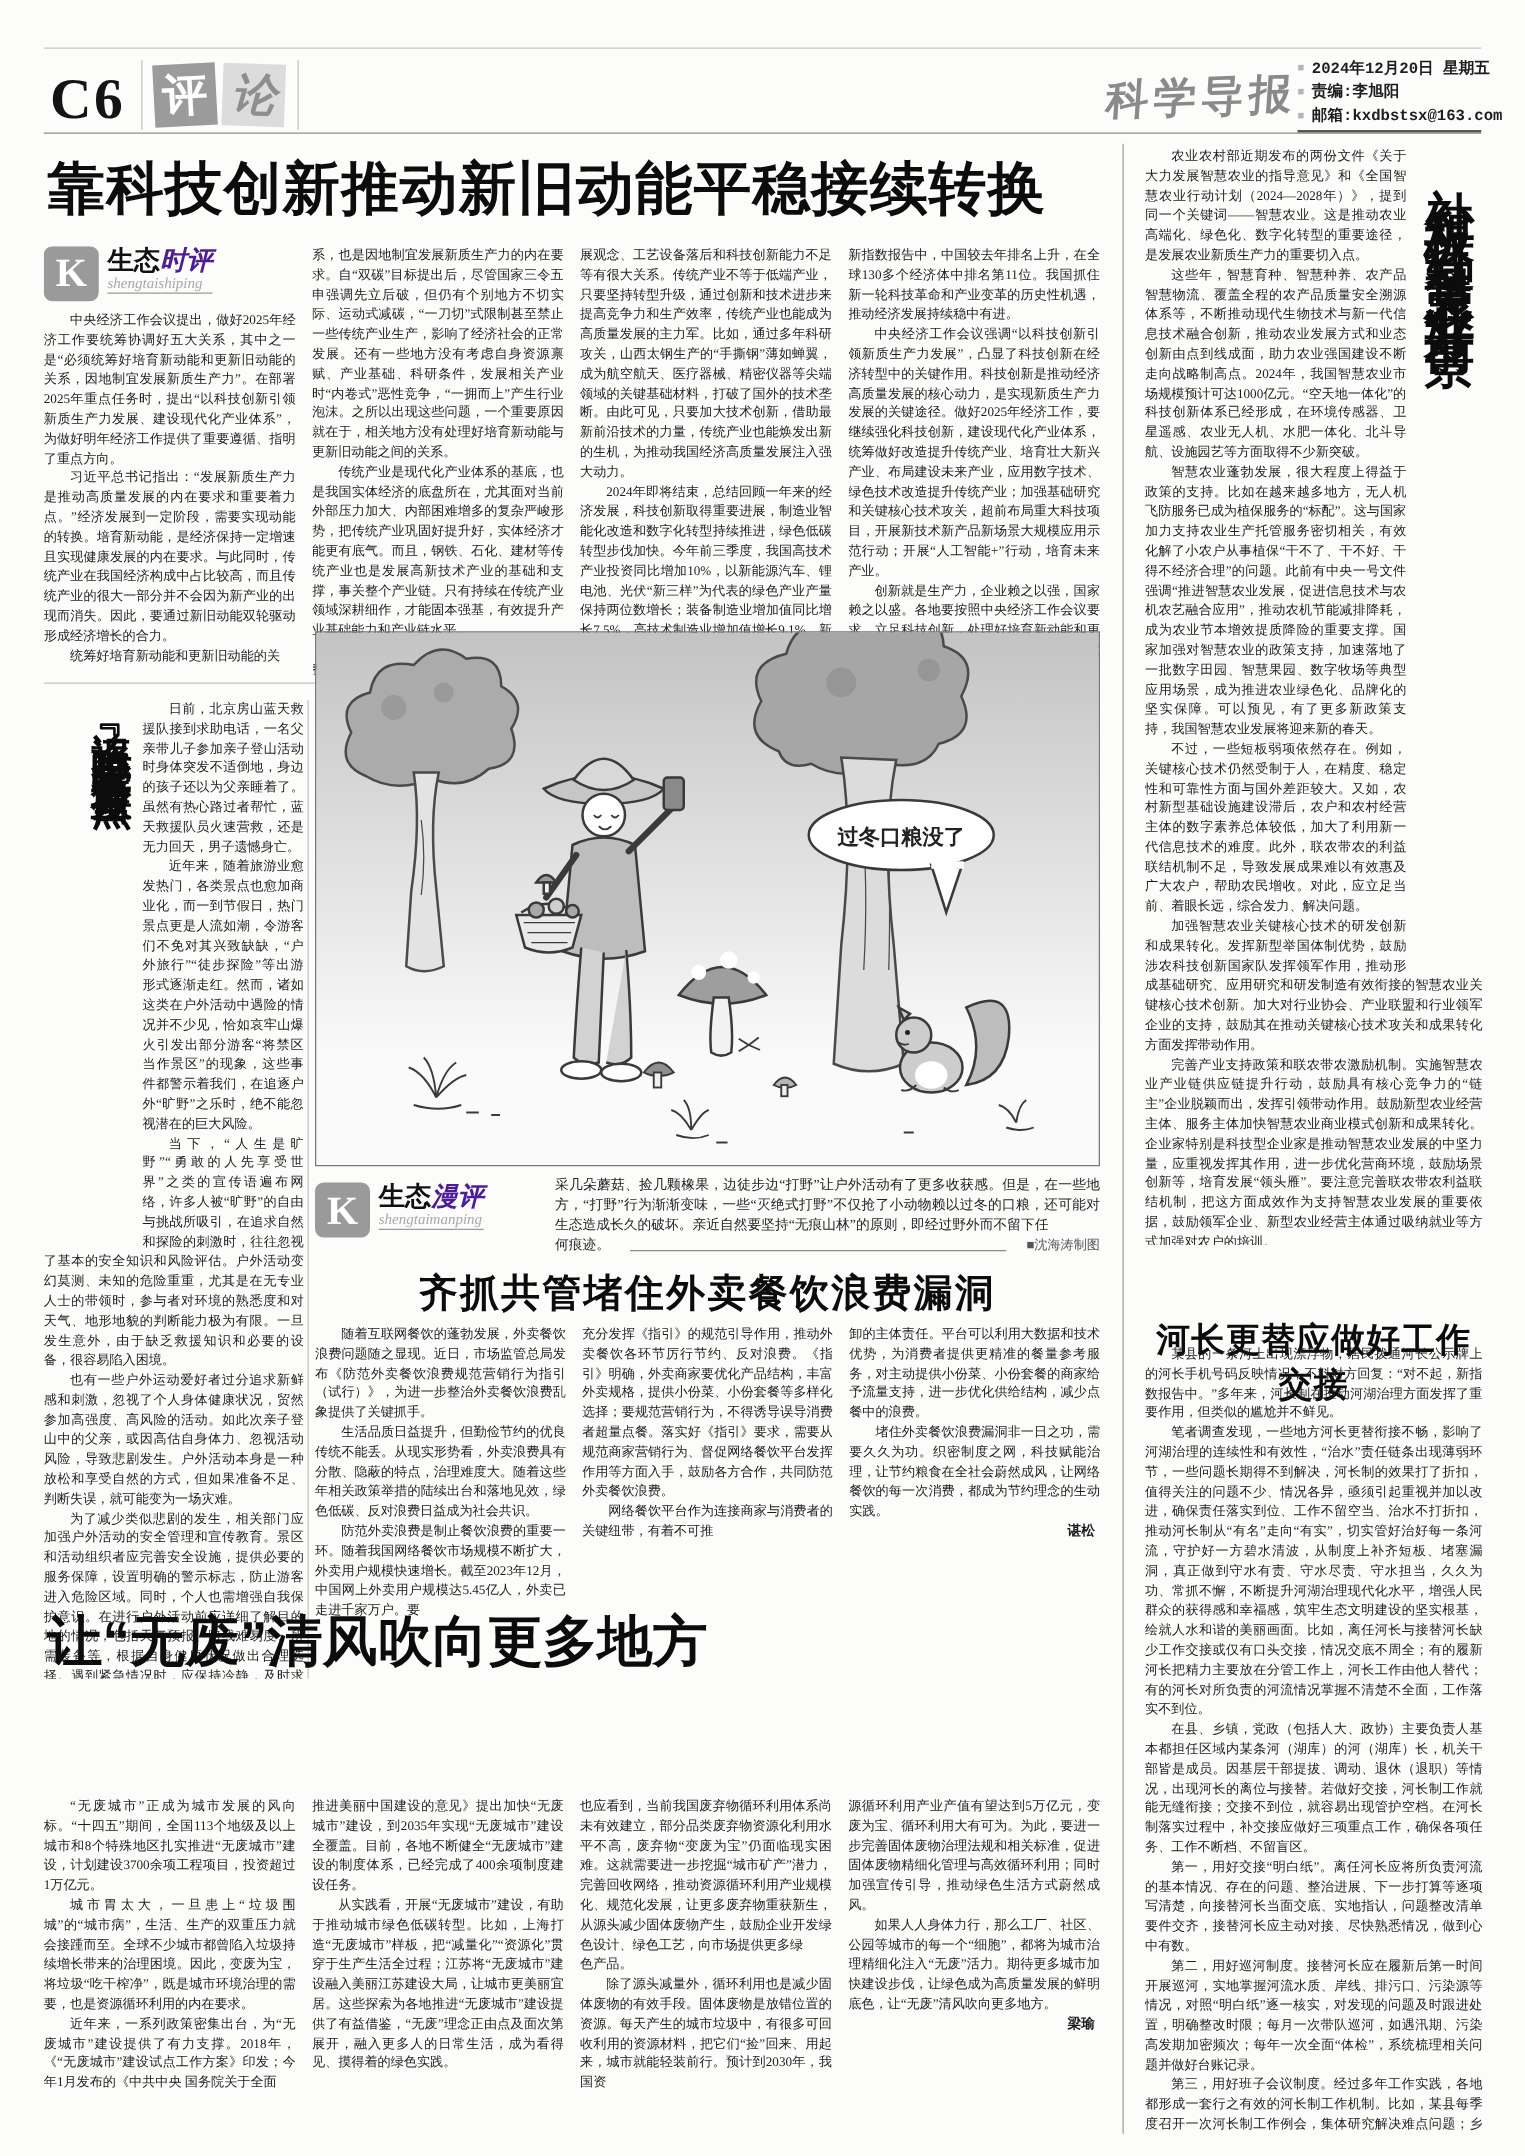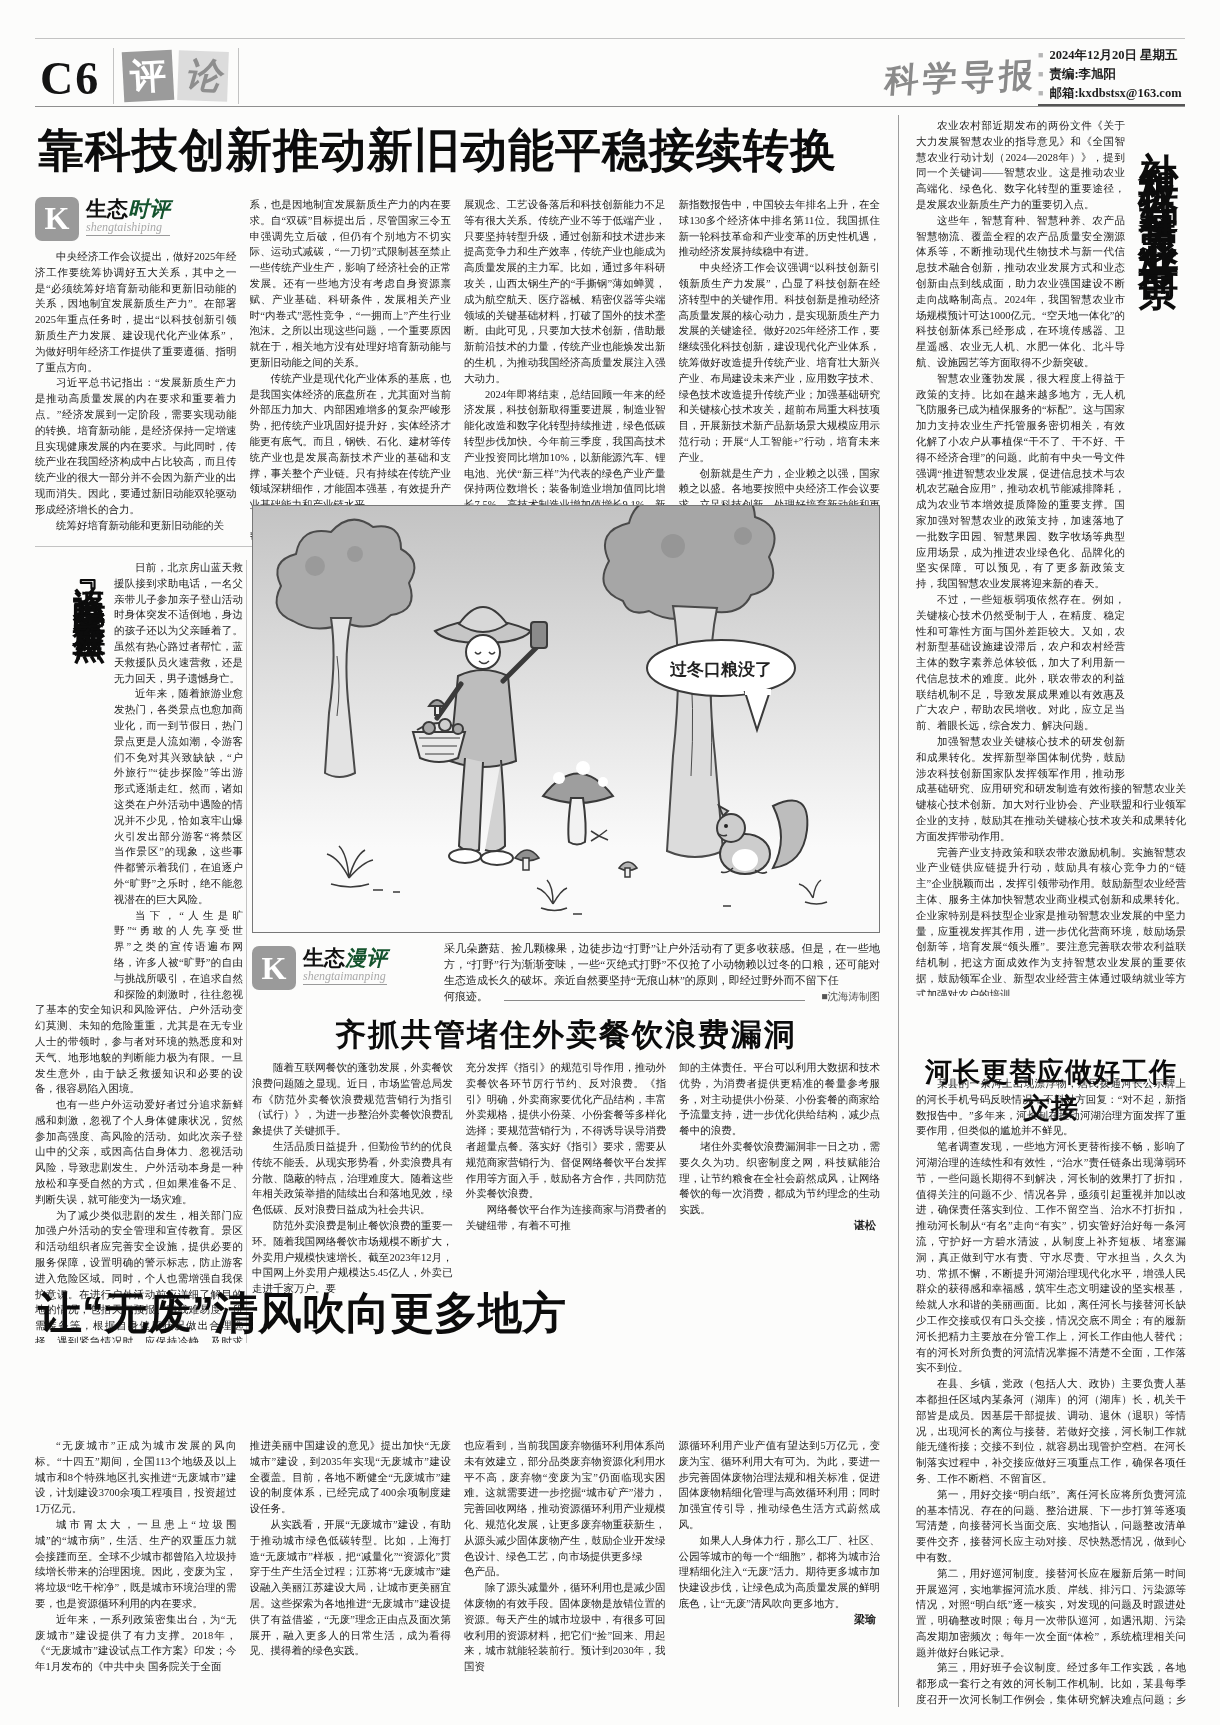--- a/index.html
+++ b/index.html
@@ -14,21 +14,21 @@
   .rule { background:#8f8f8f; }
 
   
   .page-code { font-family:"Liberation Serif",serif; font-weight:900; font-size:46px; letter-spacing:2px; }
   .sec-block { width:50px; height:50px; display:flex; align-items:center; justify-content:center;
                font-weight:900; font-size:36px; font-family:"Liberation Serif",serif; }
   .sec-block.dark  { background:#9b9b9b; color:#ffffff; transform:rotate(-3deg); }
   .sec-block.light { background:#dcdcdc; color:#8e8e8e; font-style:italic; transform:rotate(2deg); }
   .masthead { font-weight:900; font-size:34px; color:#8a8a8a; letter-spacing:4px;
               transform:skewX(-6deg) rotate(-2deg); font-family:"Liberation Serif",serif; }
-  .dateline { font-family:Liberation Serif, serif; font-size:12.5px; font-weight:700;
+  .dateline { font-family:Liberation Mono, monospace; font-size:12.5px; font-weight:700;
               color:#1d1d1d; line-height:19px; }
   .dateline div::before { content:"■"; color:#b5b5b5; font-size:9px; margin-right:6px; vertical-align:1px; }
 
   
   .headline { font-family:"Liberation Sans","DejaVu Sans",sans-serif; font-weight:900; color:#0c0c0c; }
   .h-main  { font-size:46px; letter-spacing:1px; }
   .h-mid   { font-size:31px; text-align:center; letter-spacing:2px; }
   .h-bottom{ font-size:44px; letter-spacing:0px; }
   .h-right { font-size:27px; text-align:center; letter-spacing:1px; }
   .v-head { writing-mode:vertical-rl; text-orientation:upright;
@@ -44,21 +44,21 @@
   .cols > div { flex:1 1 0; overflow:hidden; }
 
   
   .klogo { display:flex; align-items:flex-start; gap:7px; margin-bottom:8px; }
   .kbox { width:44px; height:44px; background:#9a9a9a; border-radius:7px; color:#fff;
           display:flex; align-items:center; justify-content:center;
           font-family:"Liberation Serif",serif; font-weight:900; font-size:32px; }
   .ktxt { border-bottom:1px solid #9a9a9a; padding-bottom:1px; }
   .ktxt .row1 { font-size:21px; line-height:23px; white-space:nowrap; }
   .ktxt .row1 .b { font-family:"Liberation Sans",sans-serif; font-weight:900; color:#111; }
-  .ktxt .row1 .g { font-weight:900; font-style:italic; color:#14532d; }
+  .ktxt .row1 .g { font-weight:900; font-style:italic; color:#4c1d95; }
   .ktxt .row2 { font-style:italic; color:#a9a9a9; font-size:12px; line-height:13px; }
 
   
   .cartoon { border:1px solid #777;
              background:linear-gradient(to bottom,#c3c3c3 0%,#e2e2e2 45%,#fafafa 80%); }
   .caption { font-size:11px; line-height:16px; text-align:justify; color:#222; }
   .caption .tail { display:flex; align-items:flex-end; gap:16px; }
   .caption .tail .fill { flex:1; border-bottom:1px solid #8a8a8a; margin-bottom:3px; }
   .caption .credit { color:#555; font-family:"Liberation Sans",sans-serif; font-size:10.5px; white-space:nowrap; }
 </style>

